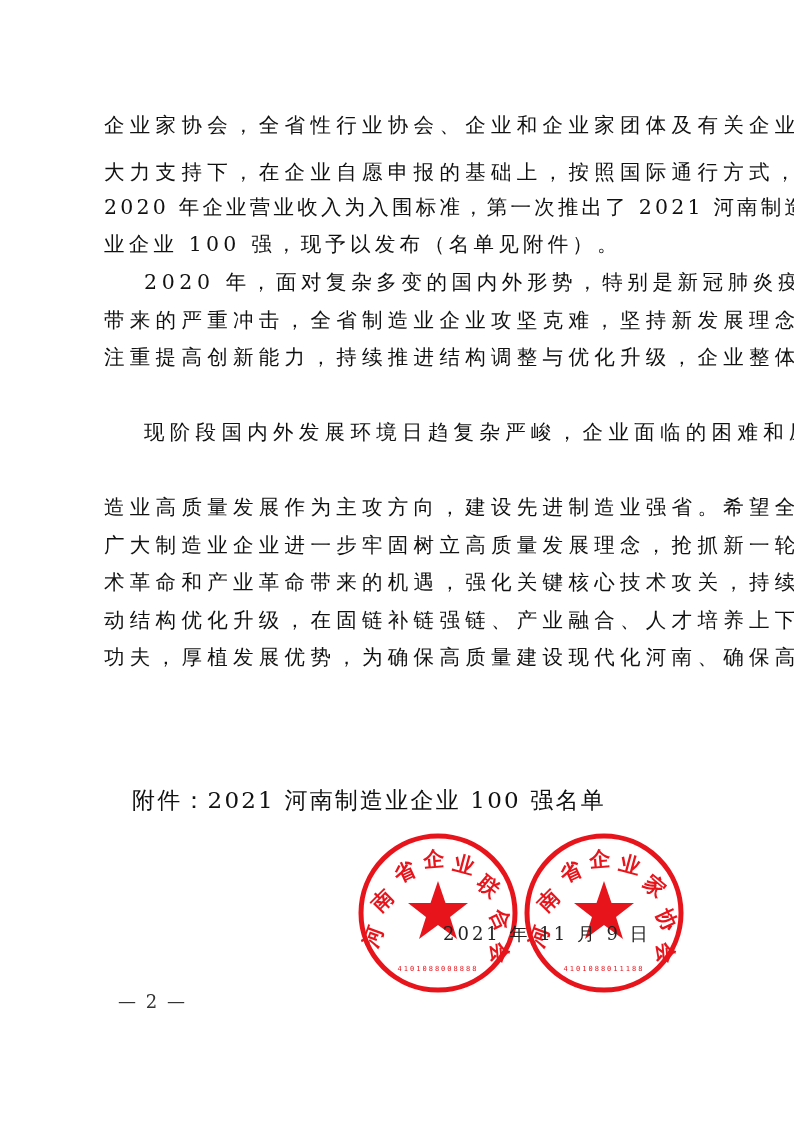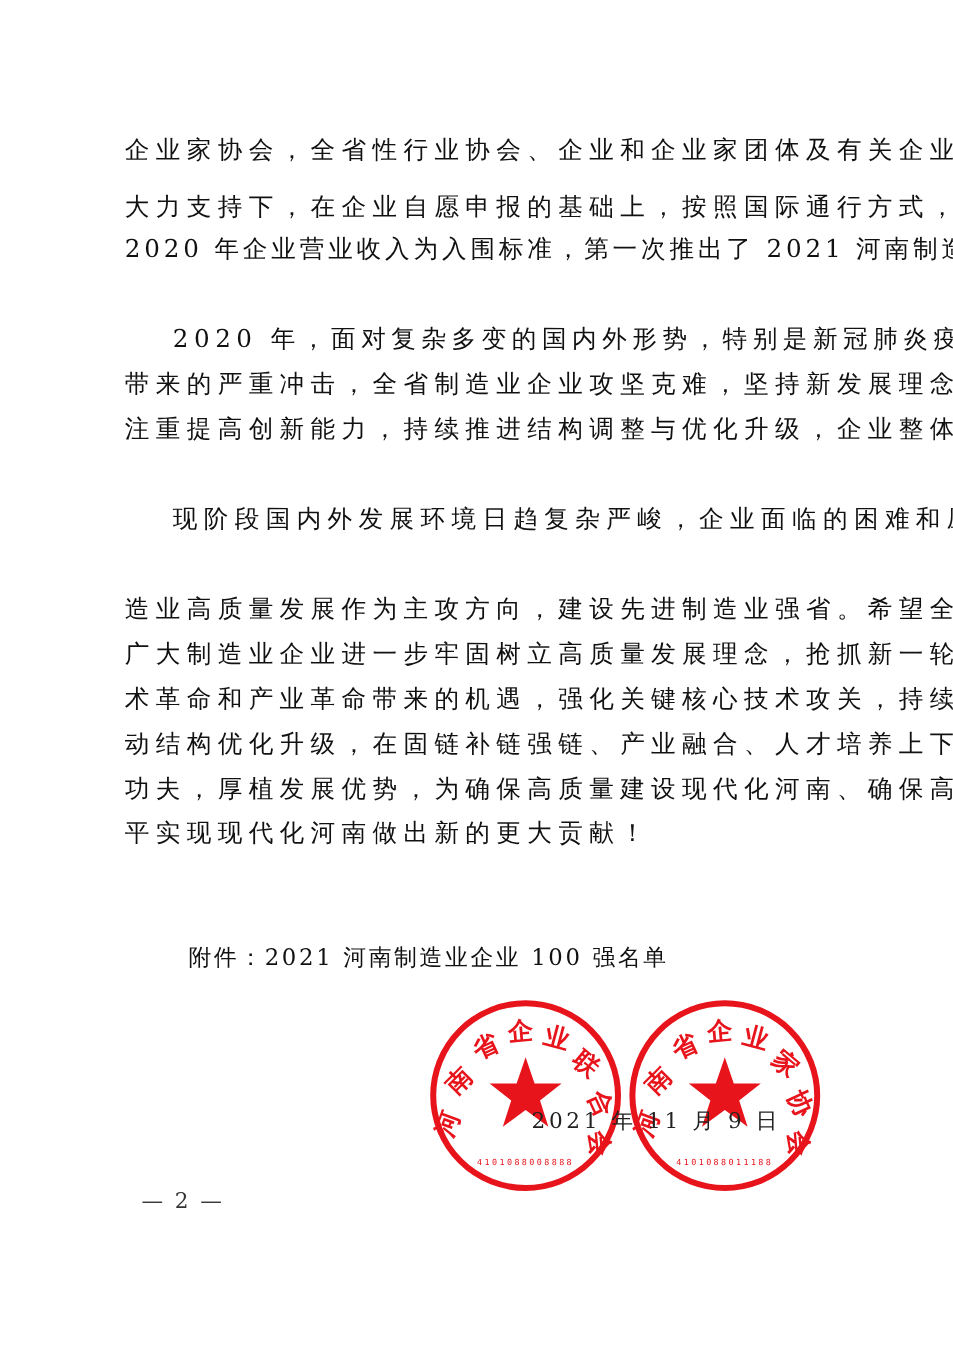--- a/index.html
+++ b/index.html
@@ -6,43 +6,43 @@
   body { width: 794px; height: 1123px; position: relative; overflow: hidden;
          font-family: "DejaVu Serif", "Liberation Serif", serif; color: #111; }
   .page { position: absolute; left: 0; top: 0; width: 794px; height: 1123px; }
   .line { position: absolute; left: 104px; width: 588px; font-size: 20.5px; line-height: 24px;
           white-space: nowrap; letter-spacing: 5.3px; }
   .seal { position: absolute; }
   .date { position: absolute; left: 443px; top: 922px; font-size: 18px; letter-spacing: 3px;
           white-space: nowrap; z-index: 3; color: #222; }
   .pageno { position: absolute; left: 118px; top: 991px; font-size: 18px; color: #333;
             white-space: nowrap; letter-spacing: 2px; }
-  .attach { position: absolute; left: 157px; top: 785px; font-size: 19px; letter-spacing: 2.2px;
+  .attach { position: absolute; left: 132px; top: 785px; font-size: 23px; letter-spacing: 2.2px;
             white-space: nowrap; }
 </style>
 </head>
 <body>
 
 <div class="page">
 
   <div class="line" style="top:113px">企业家协会，全省性行业协会、企业和企业家团体及有关企业的</div>
   <div class="line" style="top:160px">大力支持下，在企业自愿申报的基础上，按照国际通行方式，以</div>
   <div class="line" style="top:195px; letter-spacing:3.2px">2020 年企业营业收入为入围标准，第一次推出了 2021 河南制造</div>
+  <div class="line" style="top:232px; letter-spacing:4.2px">业企业 100 强，现予以发布（名单见附件）。</div>
 
   <div class="line" style="top:270px; left:144px; width:548px; letter-spacing:4.6px">2020 年，面对复杂多变的国内外形势，特别是新冠肺炎疫情</div>
   <div class="line" style="top:308px">带来的严重冲击，全省制造业企业攻坚克难，坚持新发展理念，</div>
   <div class="line" style="top:345px">注重提高创新能力，持续推进结构调整与优化升级，企业整体发</div>
 
   <div class="line" style="top:420px; left:144px; width:548px">现阶段国内外发展环境日趋复杂严峻，企业面临的困难和压</div>
   <div class="line" style="top:495px">造业高质量发展作为主攻方向，建设先进制造业强省。希望全省</div>
   <div class="line" style="top:533px">广大制造业企业进一步牢固树立高质量发展理念，抢抓新一轮技</div>
   <div class="line" style="top:570px">术革命和产业革命带来的机遇，强化关键核心技术攻关，持续推</div>
   <div class="line" style="top:608px">动结构优化升级，在固链补链强链、产业融合、人才培养上下足</div>
   <div class="line" style="top:645px">功夫，厚植发展优势，为确保高质量建设现代化河南、确保高水</div>
-  <div class="line" style="top:682px">平实现现代化河南做出新的更大贡献！</div>
 
   <div class="attach">附件：2021 河南制造业企业 100 强名单</div>
 
   <svg class="seal" style="left:356px; top:831px" width="164" height="164" viewBox="0 0 164 164">
     <circle cx="82" cy="82" r="77" fill="none" stroke="#e8141c" stroke-width="5"></circle>
     <polygon points="82,50 89.5,72 112,72 94,86 101,108 82,94 63,108 70,86 52,72 74.5,72" fill="#e8141c"></polygon>
     <g fill="#e8141c" font-family="DejaVu Sans, sans-serif" font-weight="bold" font-size="21">
       <text x="20" y="118" transform="rotate(-70 20 118)">河</text>
       <text x="24" y="82" transform="rotate(-45 24 82)">南</text>
       <text x="42" y="52" transform="rotate(-25 42 52)">省</text>

